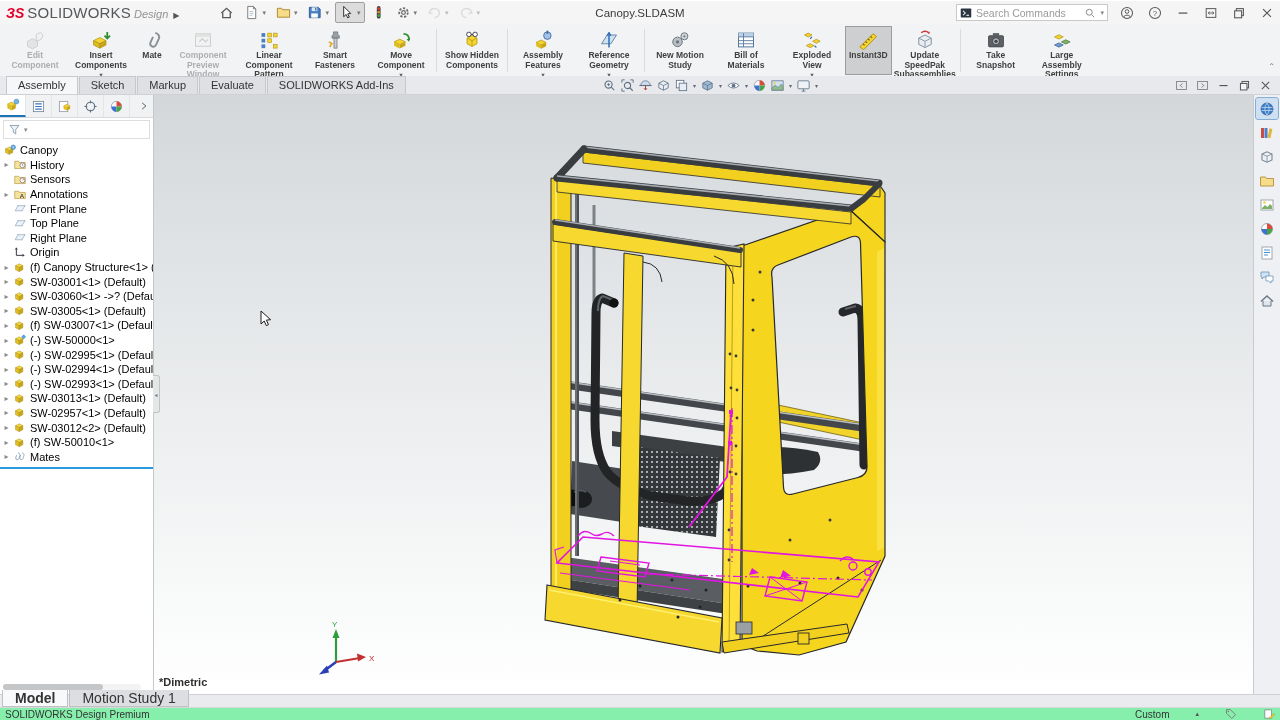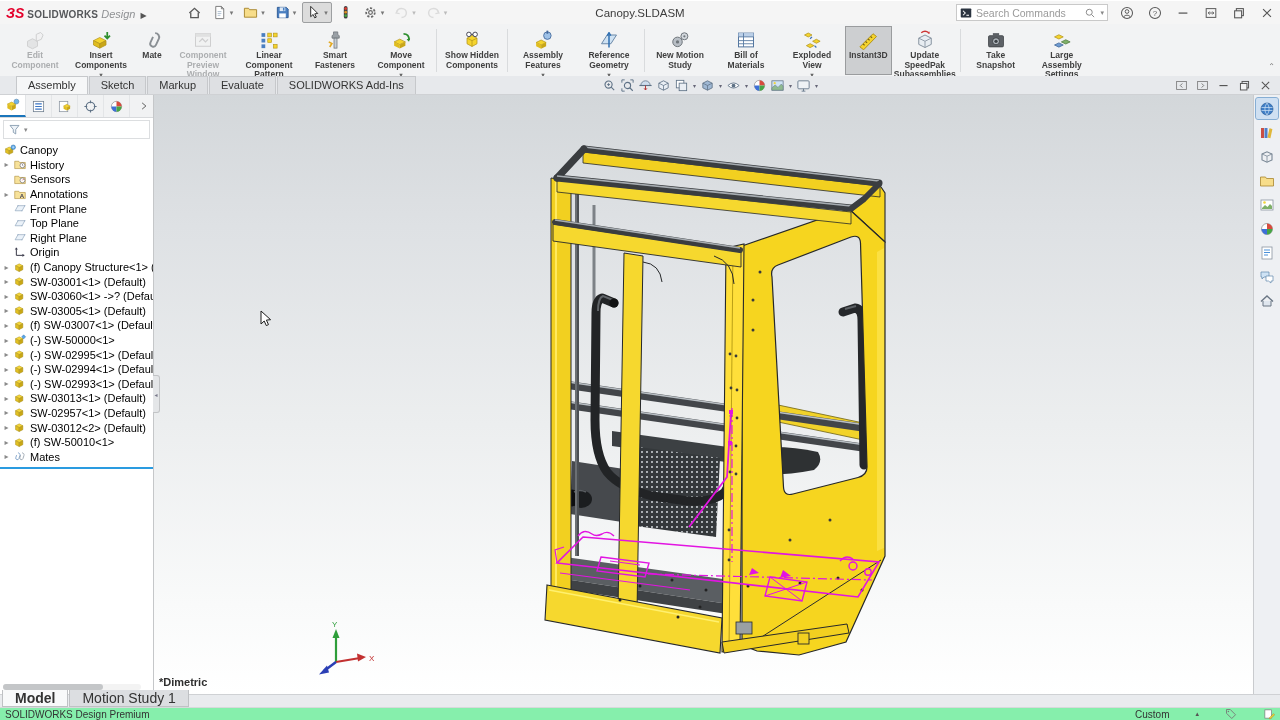--- a/index.html
+++ b/index.html
@@ -5,21 +5,21 @@
   * { box-sizing: border-box; margin: 0; padding: 0; }
   html,body { width:1280px; height:720px; overflow:hidden; }
   body { font-family:"Liberation Sans", sans-serif; font-size:11px; color:#222; background:#fff; position:relative; }
   .icon { display:inline-block; line-height:0; }
   .icon svg { display:block; }
 
   
   #titlebar { position:absolute; top:1px; left:0; right:0; height:24px; background:#f5f5f5; border-bottom:1px solid #e2e2e2; display:flex; align-items:center; padding:0 6px; }
   #logo { display:flex; align-items:baseline; gap:3px; margin-right:10px; }
   #logo .glyph { color:#e4002b; font-weight:bold; font-style:italic; font-size:14px; }
-  #logo .brand { font-weight:bold; color:#55575a; font-size:10px; letter-spacing:.2px; }
+  #logo .brand { font-weight:normal; color:#55575a; font-size:15px; letter-spacing:.2px; }
   #logo .product { font-style:italic; color:#8f9194; font-size:11px; }
   #logo .fly { color:#555; font-size:8px; margin-left:2px; }
   #quickbar { display:flex; align-items:center; gap:2px; margin-left:26px; }
   .qbtn { display:flex; align-items:center; padding:2px 3px; border:1px solid transparent; border-radius:2px; }
   .qbtn .icon { width:15px; height:15px; }
   .qbtn.active { background:#dcdcdc; border-color:#9d9fa1; }
   .qbtn.disabled { opacity:.45; filter:grayscale(1); }
   .qcaret { font-size:7px; color:#777; margin-left:3px; }
   #doctitle { position:absolute; left:50%; transform:translateX(-50%); top:0; height:24px; line-height:24px; color:#3c3c3c; font-size:11.5px; }
   #tb-right { margin-left:auto; display:flex; align-items:center; gap:12px; }
@@ -37,21 +37,21 @@
   .rbtn .ric { width:20px; height:20px; margin-bottom:1px; flex:0 0 auto; }
   .rbtn .rcaret { font-size:6px; color:#666; margin-top:1px; }
   .rbtn.disabled { color:#acaeb0; }
   .rbtn.disabled .ric { opacity:.45; filter:grayscale(1); }
   .rbtn.active { background:#cdcfd1; border-color:#9a9c9e; }
   .rsep { width:1px; background:#d9dbdd; margin:3px 2px; }
   #ribbon-collapse { position:absolute; right:5px; top:62px; font-size:8px; color:#777; }
 
   
   #tabrow { position:absolute; top:76px; left:0; right:0; height:19px; background:#e7e9ec; border-bottom:1px solid #cfd1d4; }
-  #cmdtabs { display:flex; height:100%; padding-left:16px; }
+  #cmdtabs { display:flex; height:100%; padding-left:6px; }
   .ctab { padding:2px 11px 0; font-size:11px; color:#333; background:#dee0e3; border:1px solid #c6c8cb; border-bottom:none; margin-right:1px; height:100%; }
   .ctab.active { background:#f6f7f8; }
   #headsup { position:absolute; left:602px; top:1px; height:17px; display:flex; align-items:center; gap:3px; }
   #headsup .hicon { width:15px; height:15px; }
   #headsup .hcaret { font-size:6px; color:#667; margin:0 1px; }
   #docctrls { position:absolute; right:8px; top:1px; height:17px; display:flex; align-items:center; gap:8px; }
   #docctrls .icon { width:13px; height:13px; }
 
   
   #leftpanel { position:absolute; top:95px; left:0; width:154px; bottom:26px; background:#fff; border-right:1px solid #c5c7c9; overflow:hidden; }

